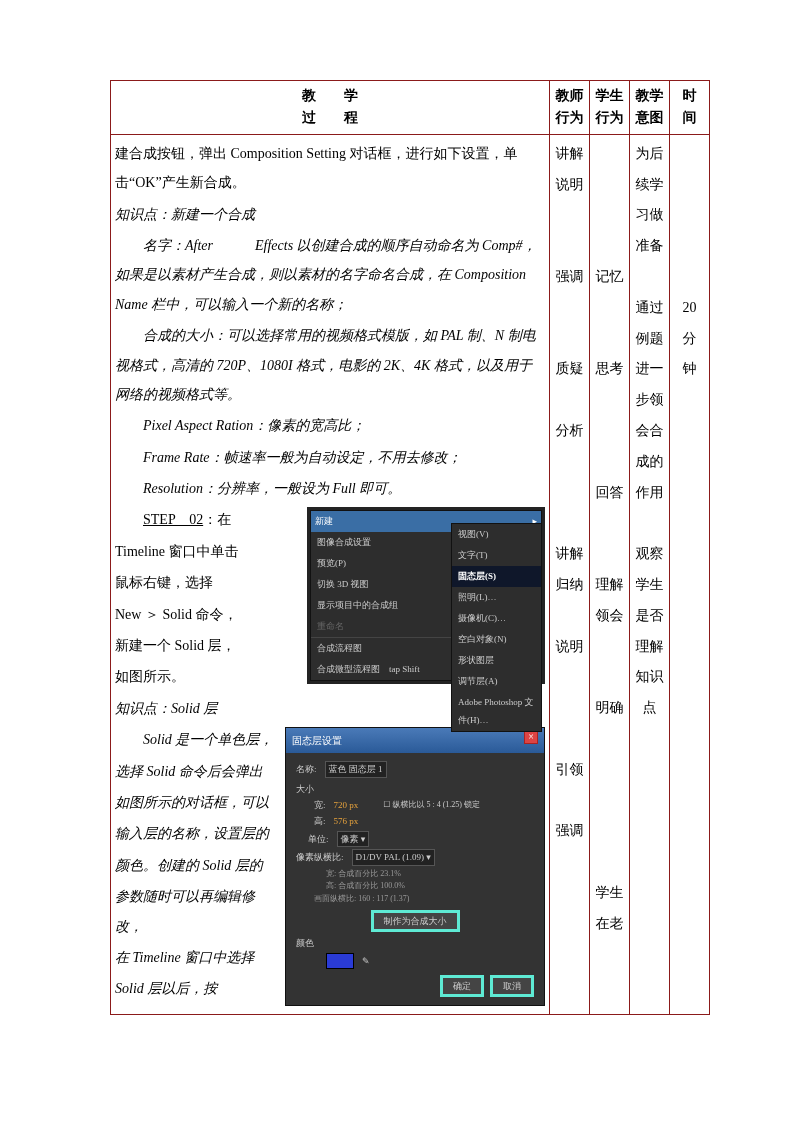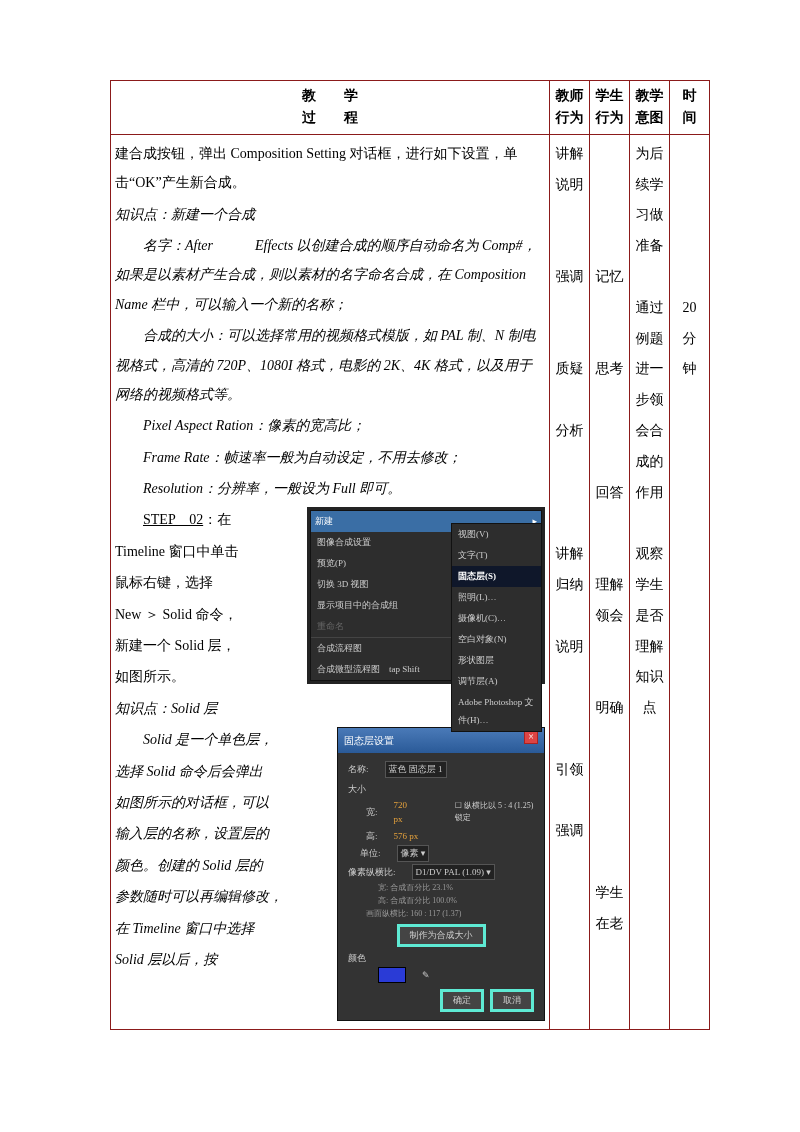--- a/index.html
+++ b/index.html
@@ -83,36 +83,36 @@
     position: absolute;
     right: 3px; top: 16px;
     background: #2d2d2d;
     border: 1px solid #111;
     width: 91px;
   }
   .ss1-sub .ss1-item { font-size: 9px; }
   .ss1-sub .sel { background: #0f172a; color:#fff;font-weight:bold; }
 
   .ss2-outer {
-    width: 208px;
+    width: 260px;
     background: #333;
     font-size: 9px;
     color: #ccc;
     border: 1px solid #111;
   }
   .ss2-title {
     background: linear-gradient(#4a7ab8,#2a5a98);
     color: #fff;
     padding: 2px 6px;
     display: flex;
     justify-content: space-between;
     font-size: 10px;
   }
   .ss2-body { padding: 6px 10px; line-height: 1.6; }
-  .ss2-row { display: flex; align-items: center; gap: 16px; margin: 2px 0; font-size: 9px;}
+  .ss2-row { display: flex; align-items: center; gap: 8px; margin: 2px 0; font-size: 9px;}
   .ss2-label { color: #ccc; }
   .ss2-val { color: #e6a23c; }
   .ss2-field { background:#222; border:1px solid #555; padding:0 3px; color:#ccc; font-size:9px;}
   .ss2-small { font-size: 8px; color: #999; }
   .ss2-btn { background:#444; border:3px solid #5eead4; color:#ccc; font-size:9px; padding:1px 10px;}
   .ss2-swatch { width:28px; height:16px; background:#2a3bd6; border:1px solid #000; display:inline-block;}
   .ss2-close { background:#d44; color:#fff; width:14px; height:14px; text-align:center; line-height:12px; font-size:10px; border:1px solid #a22;}
   .clearfix::after { content:""; display:block; clear:both; }
 </style>
 </head>

